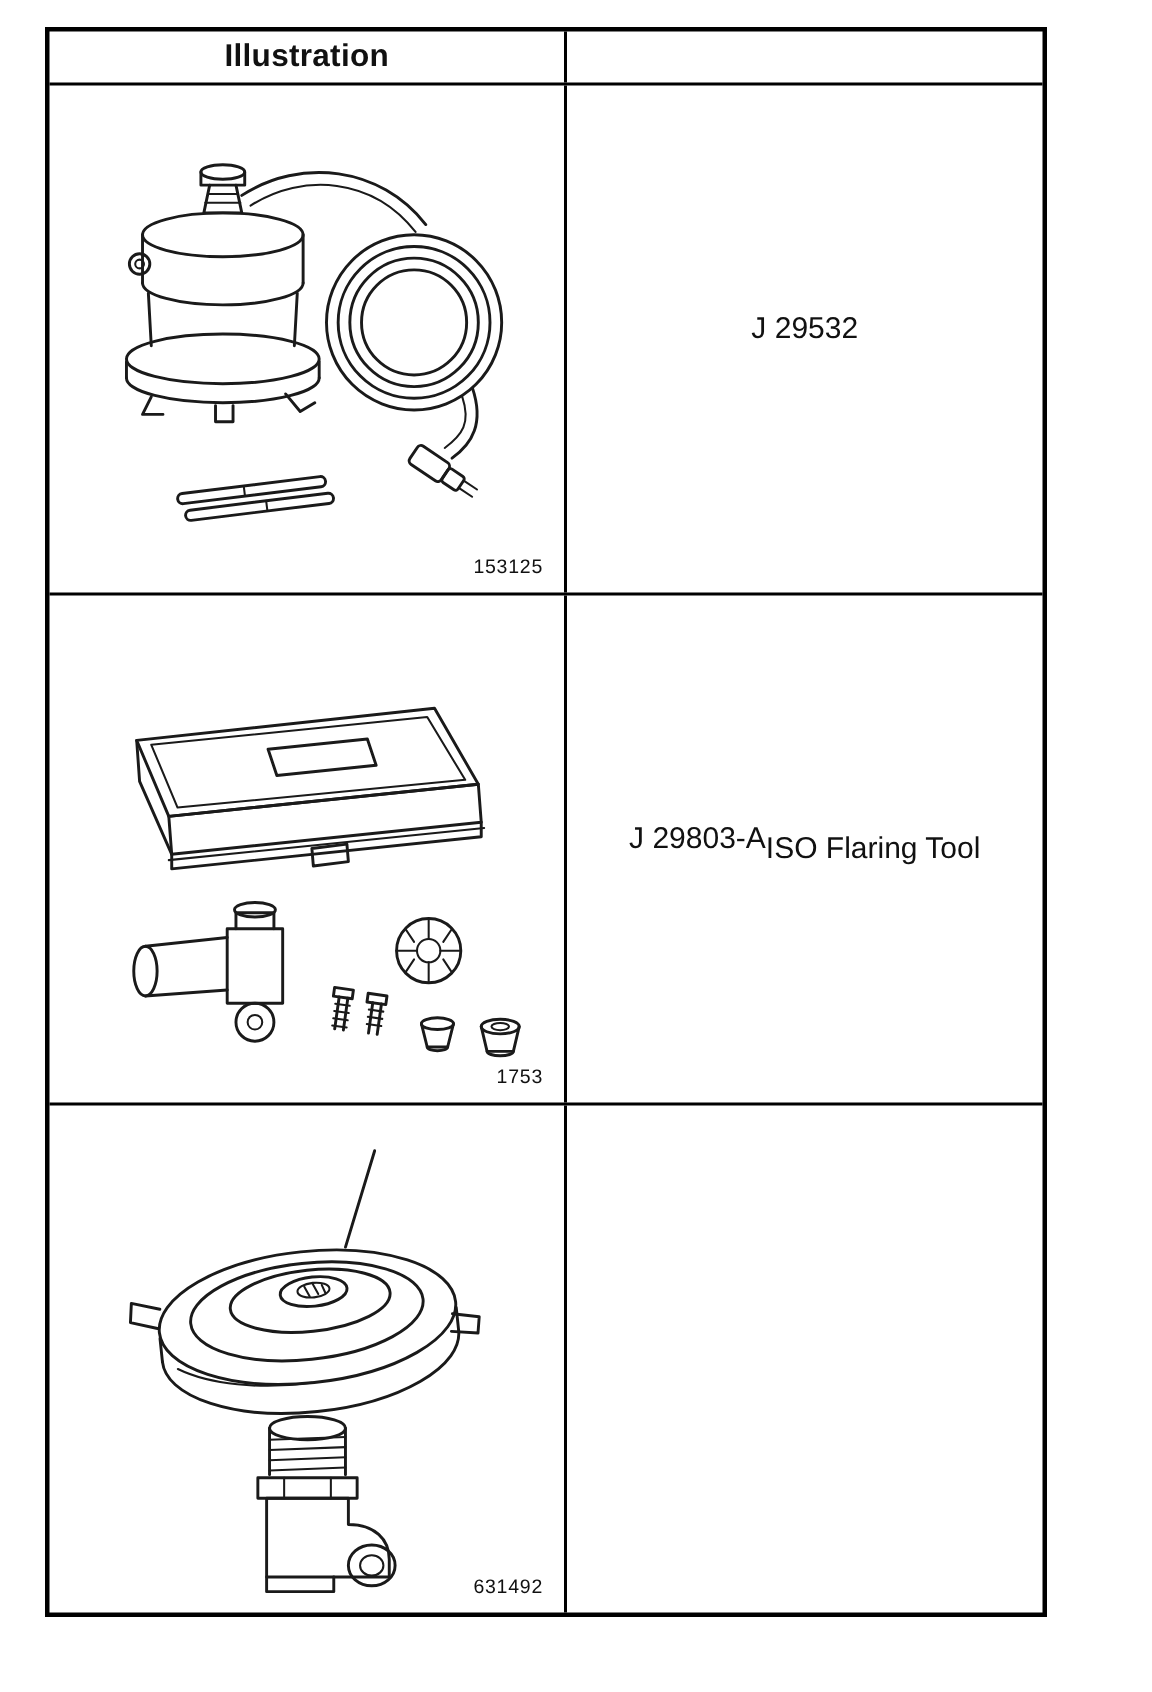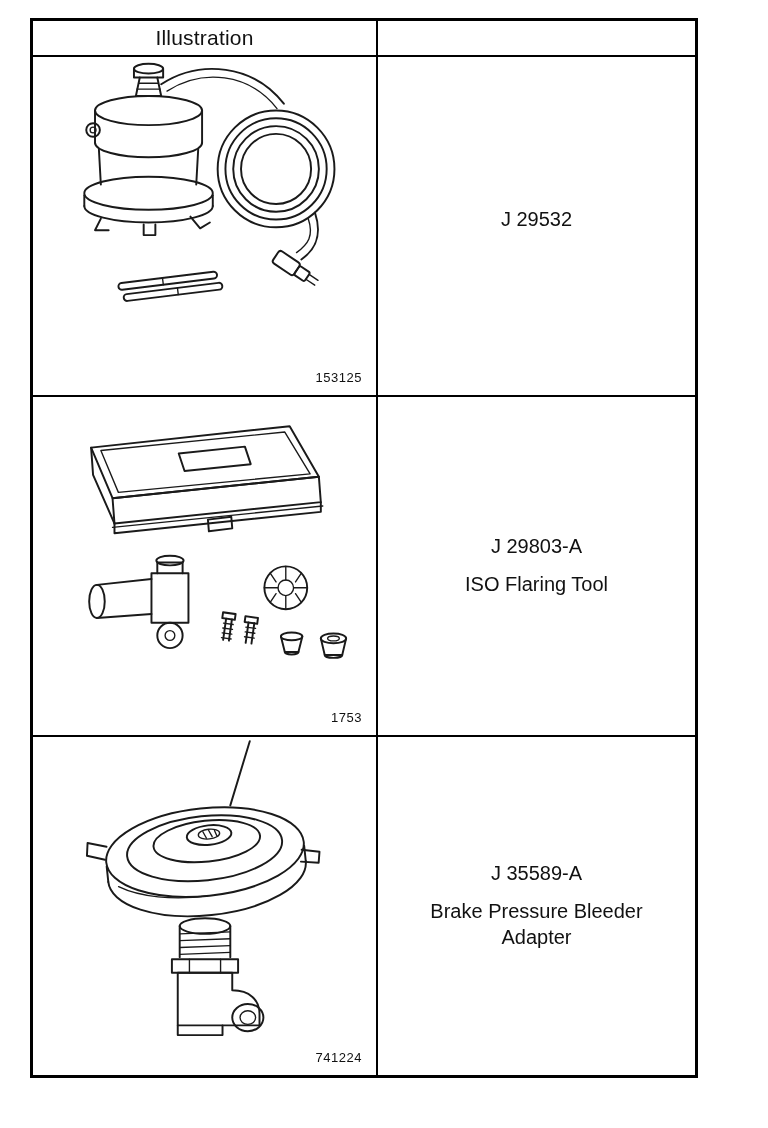--- a/index.html
+++ b/index.html
@@ -24,41 +24,41 @@
     display: grid;
     grid-template-columns: 345px 1fr;
     border-top: 2px solid #000;
     min-height: 0;
   }
   .row.header { border-top: none; }
   .cell { position: relative; min-height: 0; }
   .illus-col { border-right: 2px solid #000; }
   .header .cell {
     display: flex; align-items: center; justify-content: center;
-    font-weight: normal;
+    font-weight: bold;
     font-size: 21px;
     letter-spacing: 0.2px;
   }
   .illus-cell {
     display: flex;
-    align-items: flex-start;
+    align-items: flex-end;
     justify-content: center;
     overflow: hidden;
   }
   .illus { display: block; }
   .fig-num {
     position: absolute;
     right: 14px;
     bottom: 10px;
     font-size: 13px;
     letter-spacing: 0.5px;
   }
   .desc-cell {
     display: flex;
-    flex-direction: column;
+    flex-direction: row;
     align-items: center;
     justify-content: center;
     text-align: center;
   }
   .tool-number {
     font-size: 20px;
     margin-bottom: 13px;
   }
   .tool-desc {
     font-size: 20px;
@@ -235,21 +235,17 @@
           <path d="M134,228 L134,242 M166,228 L166,242" class="thin"></path>
 
           <path d="M122,242 L178,242 L178,260 C196,260 206,270 206,284 L206,296 L122,296 Z"></path>
 
           <ellipse cx="194" cy="288" rx="16" ry="14"></ellipse>
           <ellipse cx="194" cy="288" rx="8" ry="7" class="thin"></ellipse>
 
           <path d="M122,296 L122,306 L168,306 L168,296"></path>
         </g>
       </svg>
-      <div class="fig-num">741224</div>
-    </div>
-    <div class="cell desc-cell">
-      <div class="tool-number">J 35589-A</div>
-      <div class="tool-desc">Brake Pressure Bleeder Adapter</div>
+      <div class="fig-num">631492</div>
     </div>
   </div>
 
 </div>
 
 </body></html>

